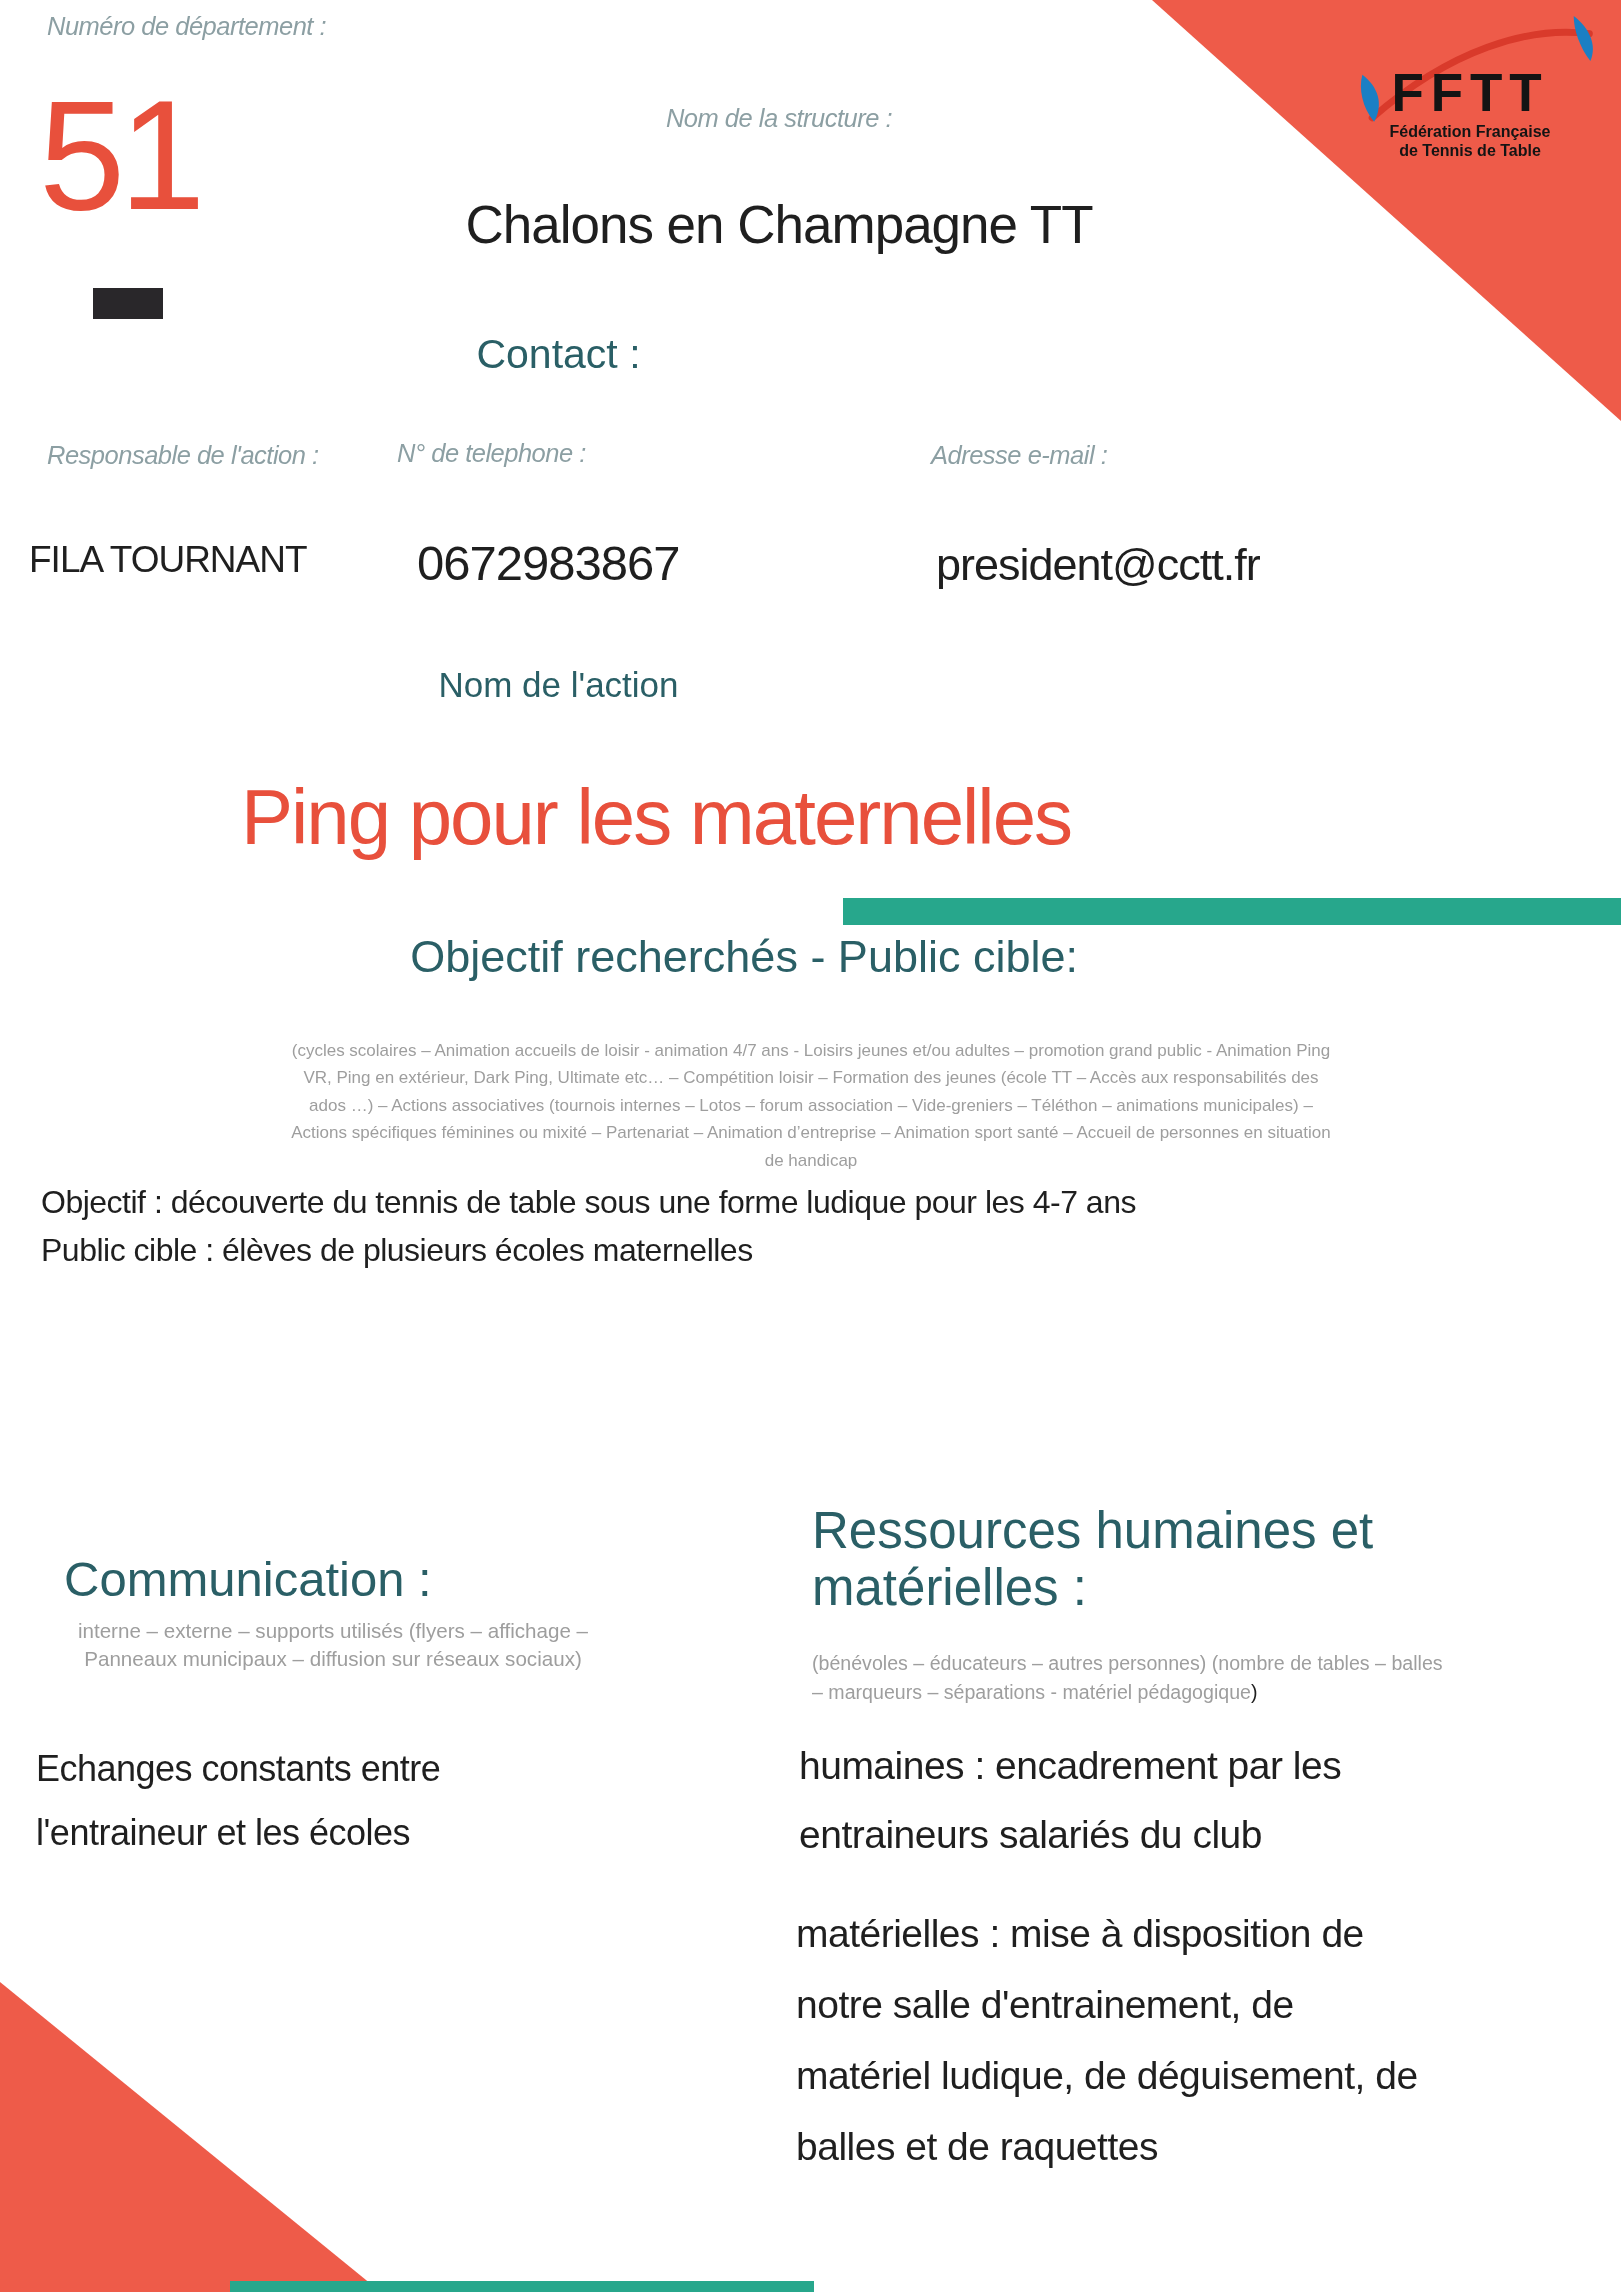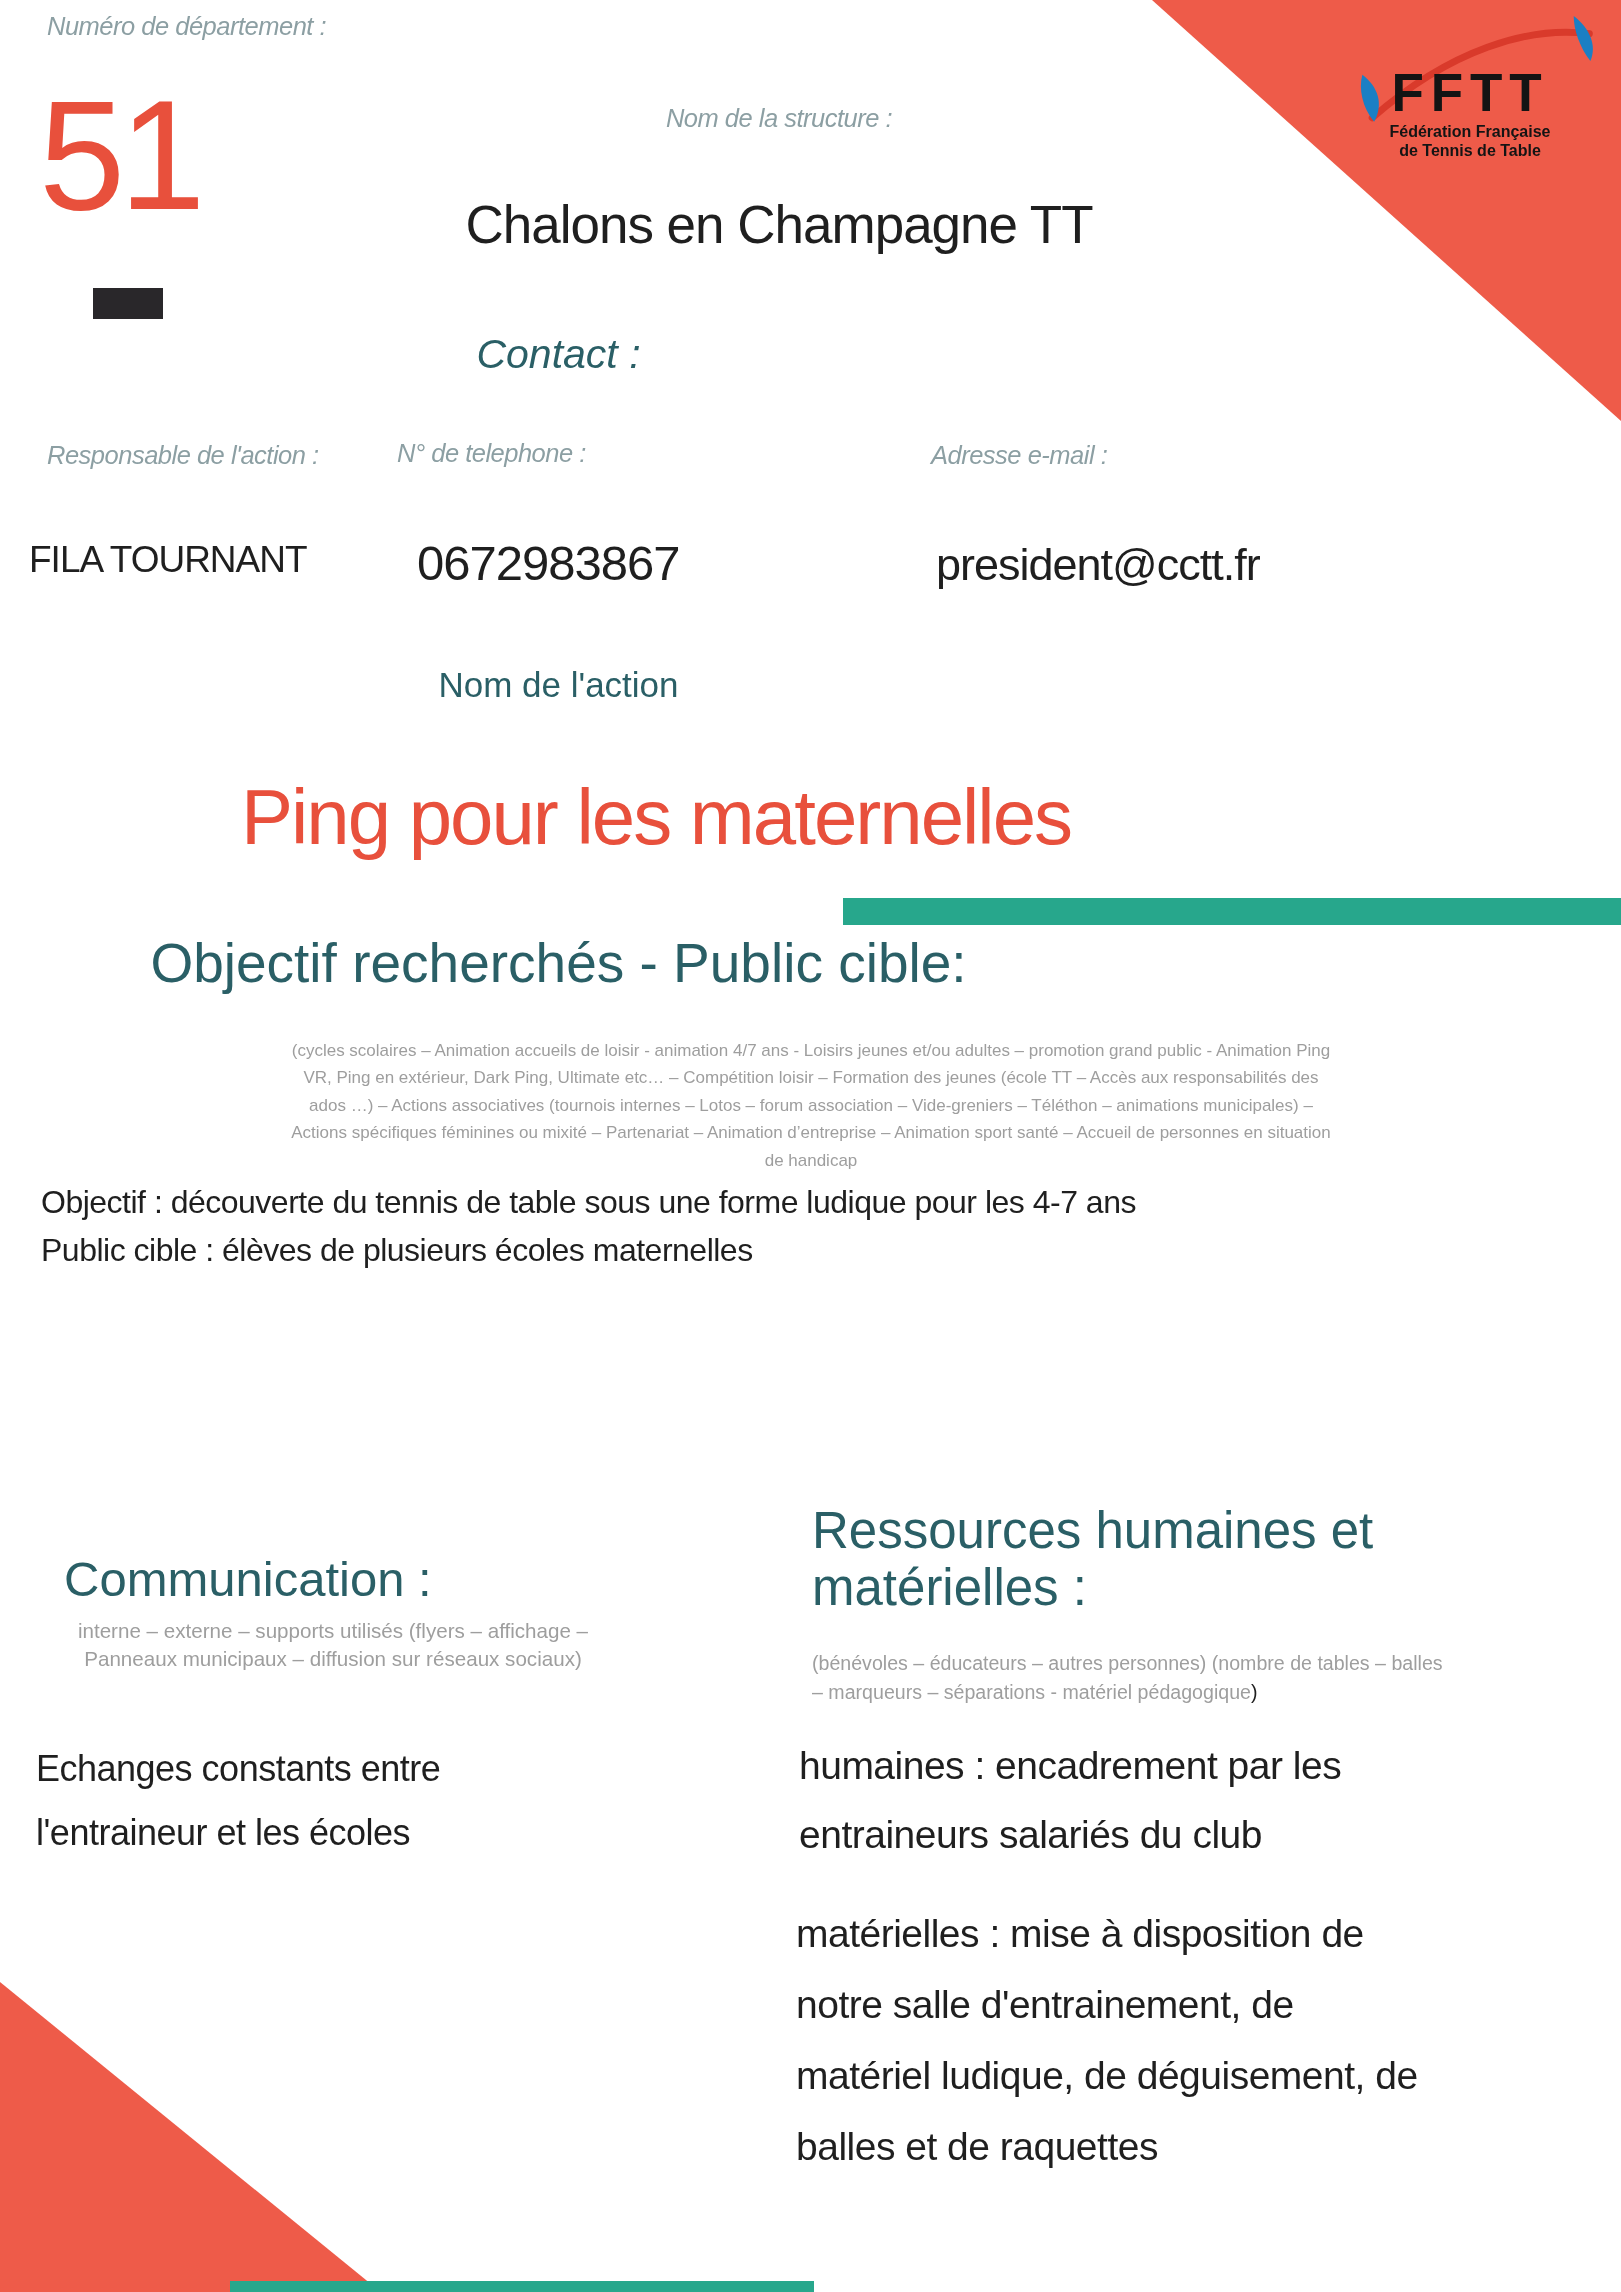--- a/index.html
+++ b/index.html
@@ -21,34 +21,34 @@
   .hint{color:var(--hint-gray);}
   .black{color:var(--text-black);}
 
   .dept-label{left:47px;top:11.8px;}
   .dept-number{left:39px;top:78px;font-size:155px;line-height:1;color:var(--accent-red-text);letter-spacing:-5.9px;}
   .black-mark{left:93px;top:288px;width:70px;height:31px;background:#29272A;}
 
   .structure-label{left:39px;top:104px;width:1480px;text-align:center;}
   .structure-name{left:39px;top:194px;width:1480px;text-align:center;font-size:53px;letter-spacing:-1px;}
 
-  .contact-heading{left:39px;top:331px;width:1039px;text-align:center;font-size:41px;font-style:italic;}
+  .contact-heading{left:39px;top:331px;width:1039px;text-align:center;font-size:41px;}
 
   .responsable-label{left:47px;top:441px;}
   .phone-label{left:397px;top:439px;}
   .email-label{left:931px;top:441px;}
   .responsable-value{left:29px;top:539px;font-size:37px;letter-spacing:-1px;}
   .phone-value{left:417px;top:535px;font-size:49px;letter-spacing:-1px;}
   .email-value{left:936px;top:539px;font-size:45px;letter-spacing:-1px;}
 
   .action-heading{left:39px;top:665px;width:1039px;text-align:center;font-size:35px;}
   .action-title{left:0;top:772px;width:1312px;text-align:center;font-size:78px;color:var(--accent-red-text);letter-spacing:-2px;}
   .title-bar{left:843px;top:898px;width:778px;height:27.4px;background:var(--teal-bar);}
 
-  .objectives-heading{left:39px;top:931px;width:1039px;text-align:center;font-size:55px;}
+  .objectives-heading{left:39px;top:931px;width:1039px;text-align:right;font-size:45px;}
   .objectives-hint{left:113px;top:1037px;width:1396px;text-align:center;font-size:17px;line-height:27.4px;}
   .objectives-body{left:41px;top:1178px;font-size:32px;line-height:48px;letter-spacing:-0.5px;}
 
   .communication-heading{left:64px;top:1551px;font-size:49px;}
   .communication-hint{left:39px;top:1617px;width:588px;text-align:center;font-size:20.6px;line-height:28px;}
   .communication-body{left:36px;top:1737px;font-size:36px;line-height:64px;letter-spacing:-0.5px;}
 
   .resources-heading{left:812px;top:1502px;font-size:51px;line-height:57px;}
   .resources-hint{left:812px;top:1649px;width:667px;font-size:19.6px;line-height:29px;}
   .resources-hint .dark{color:var(--text-black);}

